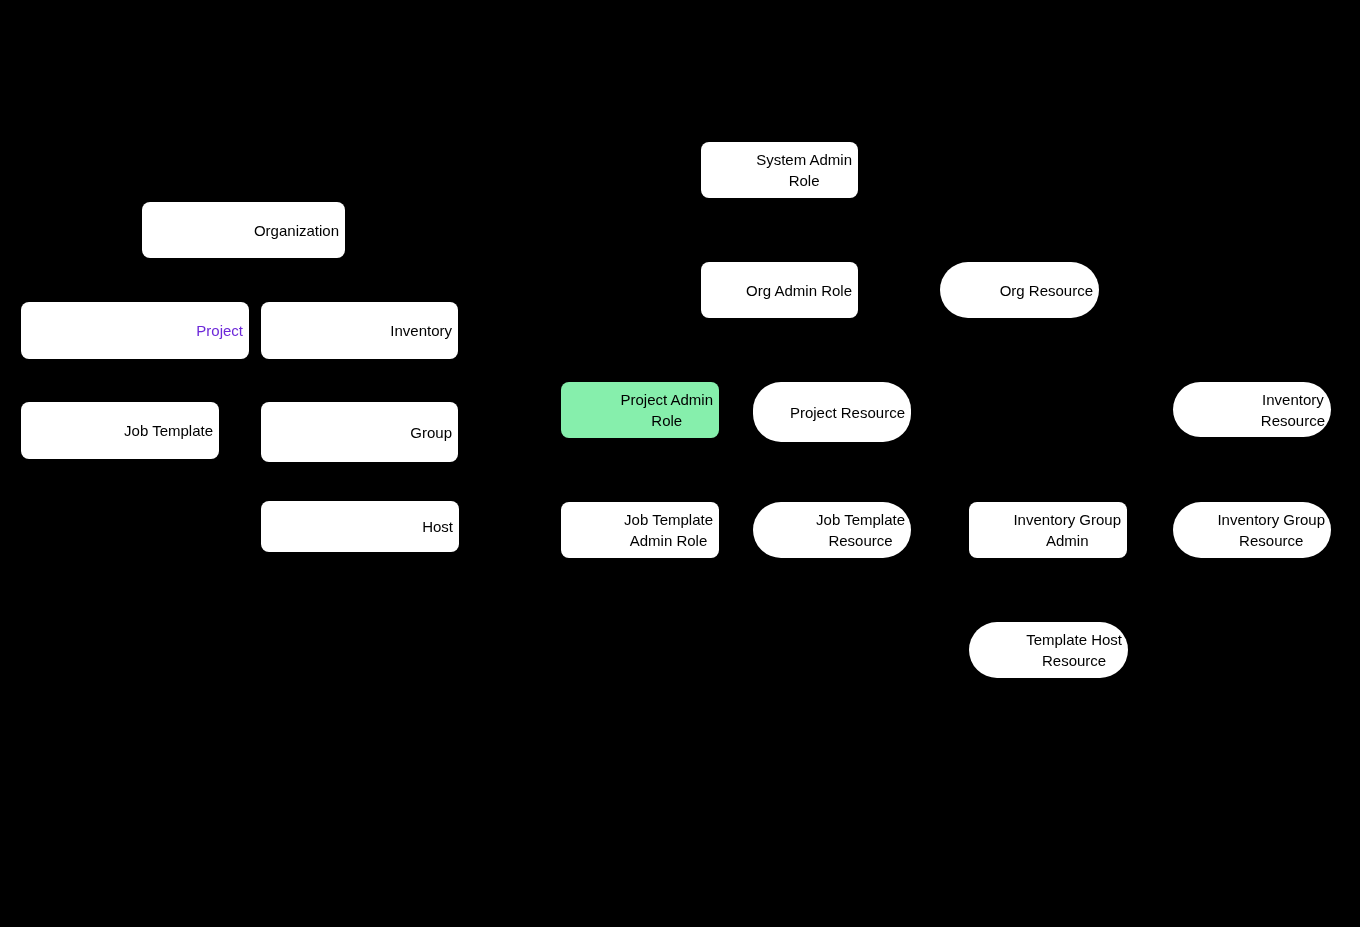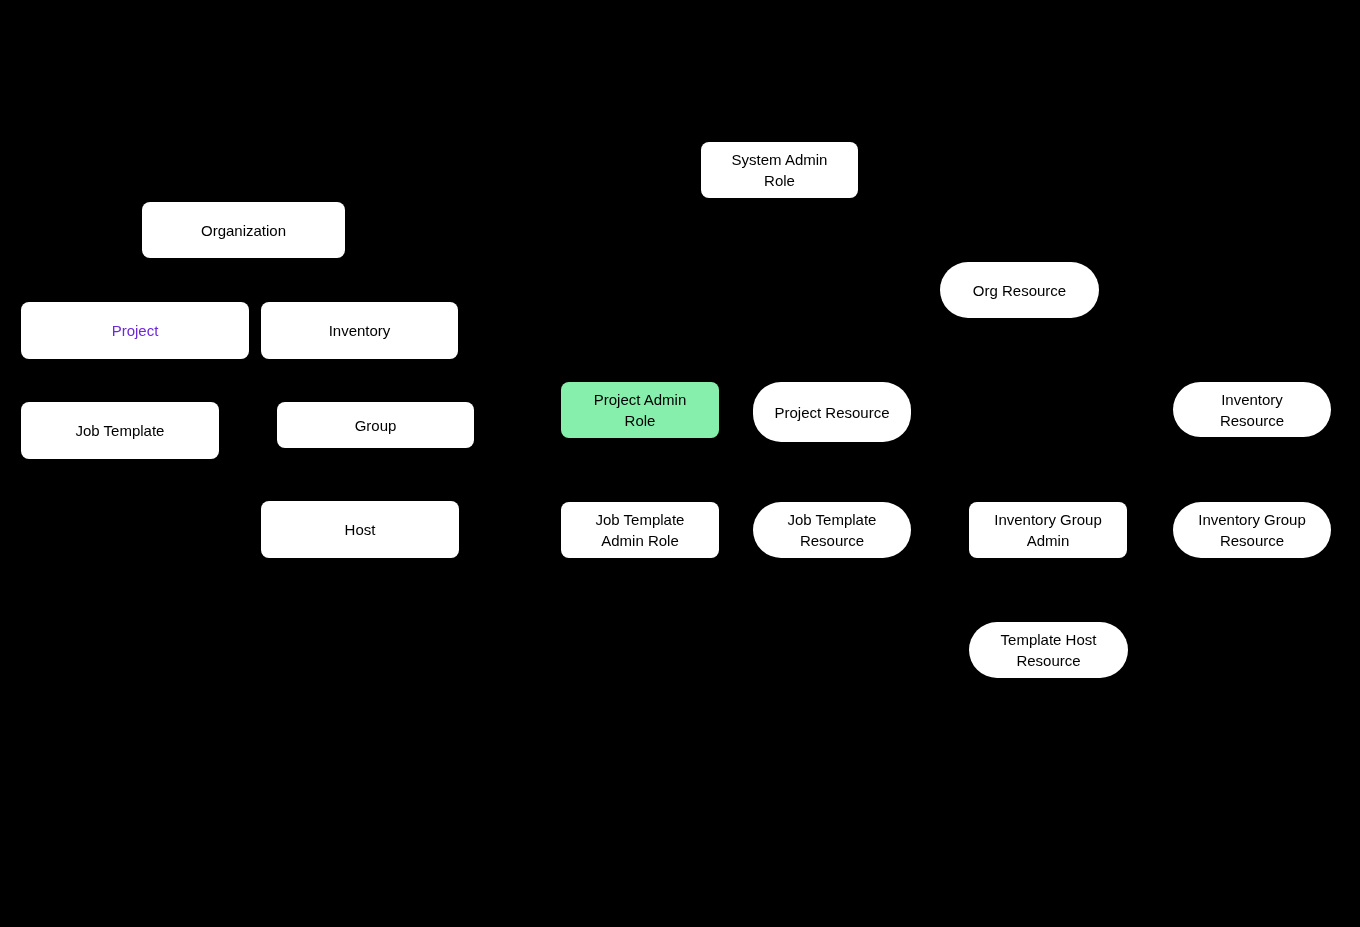--- a/index.html
+++ b/index.html
@@ -18,21 +18,21 @@
     width: 1360px;
     height: 927px;
     background: #000000;
   }
   .node {
     position: absolute;
     background: #ffffff;
     color: #000000;
     display: flex;
     align-items: center;
-    justify-content: center;
+    justify-content: flex-end;
     text-align: center;
     box-sizing: border-box;
     font-size: 15px;
     line-height: 21px;
   }
   .node.rect {
     border-radius: 8px;
   }
   .node.pill {
     border-radius: 28px;
@@ -51,29 +51,32 @@
     </div>
     <div class="node rect" style="left: 21px; top: 302px; width: 228px; height: 57px; background: rgb(255, 255, 255); color: #6d28d9;">
       <span class="label">Project</span>
     </div>
     <div class="node rect" style="left: 261px; top: 302px; width: 197px; height: 57px; background: rgb(255, 255, 255); color: rgb(0, 0, 0);">
       <span class="label">Inventory</span>
     </div>
     <div class="node rect" style="left: 21px; top: 402px; width: 198px; height: 57px; background: rgb(255, 255, 255); color: rgb(0, 0, 0);">
       <span class="label">Job Template</span>
     </div>
-    <div class="node rect" style="left: 261px; top: 402px; width: 197px; height: 46px; background: rgb(255, 255, 255); color: rgb(0, 0, 0); margin-left: 16px;">
+    <div class="node rect" style="left: 261px; top: 402px; width: 197px; height: 60px; background: rgb(255, 255, 255); color: rgb(0, 0, 0);">
       <span class="label">Group</span>
     </div>
-    <div class="node rect" style="left: 261px; top: 501px; width: 198px; height: 57px; background: rgb(255, 255, 255); color: rgb(0, 0, 0);">
+    <div class="node rect" style="left: 261px; top: 501px; width: 198px; height: 51px; background: rgb(255, 255, 255); color: rgb(0, 0, 0);">
       <span class="label">Host</span>
     </div>
     <div class="node rect" style="left: 701px; top: 142px; width: 157px; height: 56px; background: rgb(255, 255, 255); color: rgb(0, 0, 0);">
       <span class="label">System Admin
 Role</span>
+    </div>
+    <div class="node rect" style="left: 701px; top: 262px; width: 157px; height: 56px; background: rgb(255, 255, 255); color: rgb(0, 0, 0);">
+      <span class="label">Org Admin Role</span>
     </div>
     <div class="node pill" style="left: 940px; top: 262px; width: 159px; height: 56px; background: rgb(255, 255, 255); color: rgb(0, 0, 0);">
       <span class="label">Org Resource</span>
     </div>
     <div class="node rect" style="left: 561px; top: 382px; width: 158px; height: 56px; background: #86efac; color: rgb(0, 0, 0);">
       <span class="label">Project Admin
 Role</span>
     </div>
     <div class="node pill" style="left: 753px; top: 382px; width: 158px; height: 60px; background: rgb(255, 255, 255); color: rgb(0, 0, 0);">
       <span class="label">Project Resource</span>

